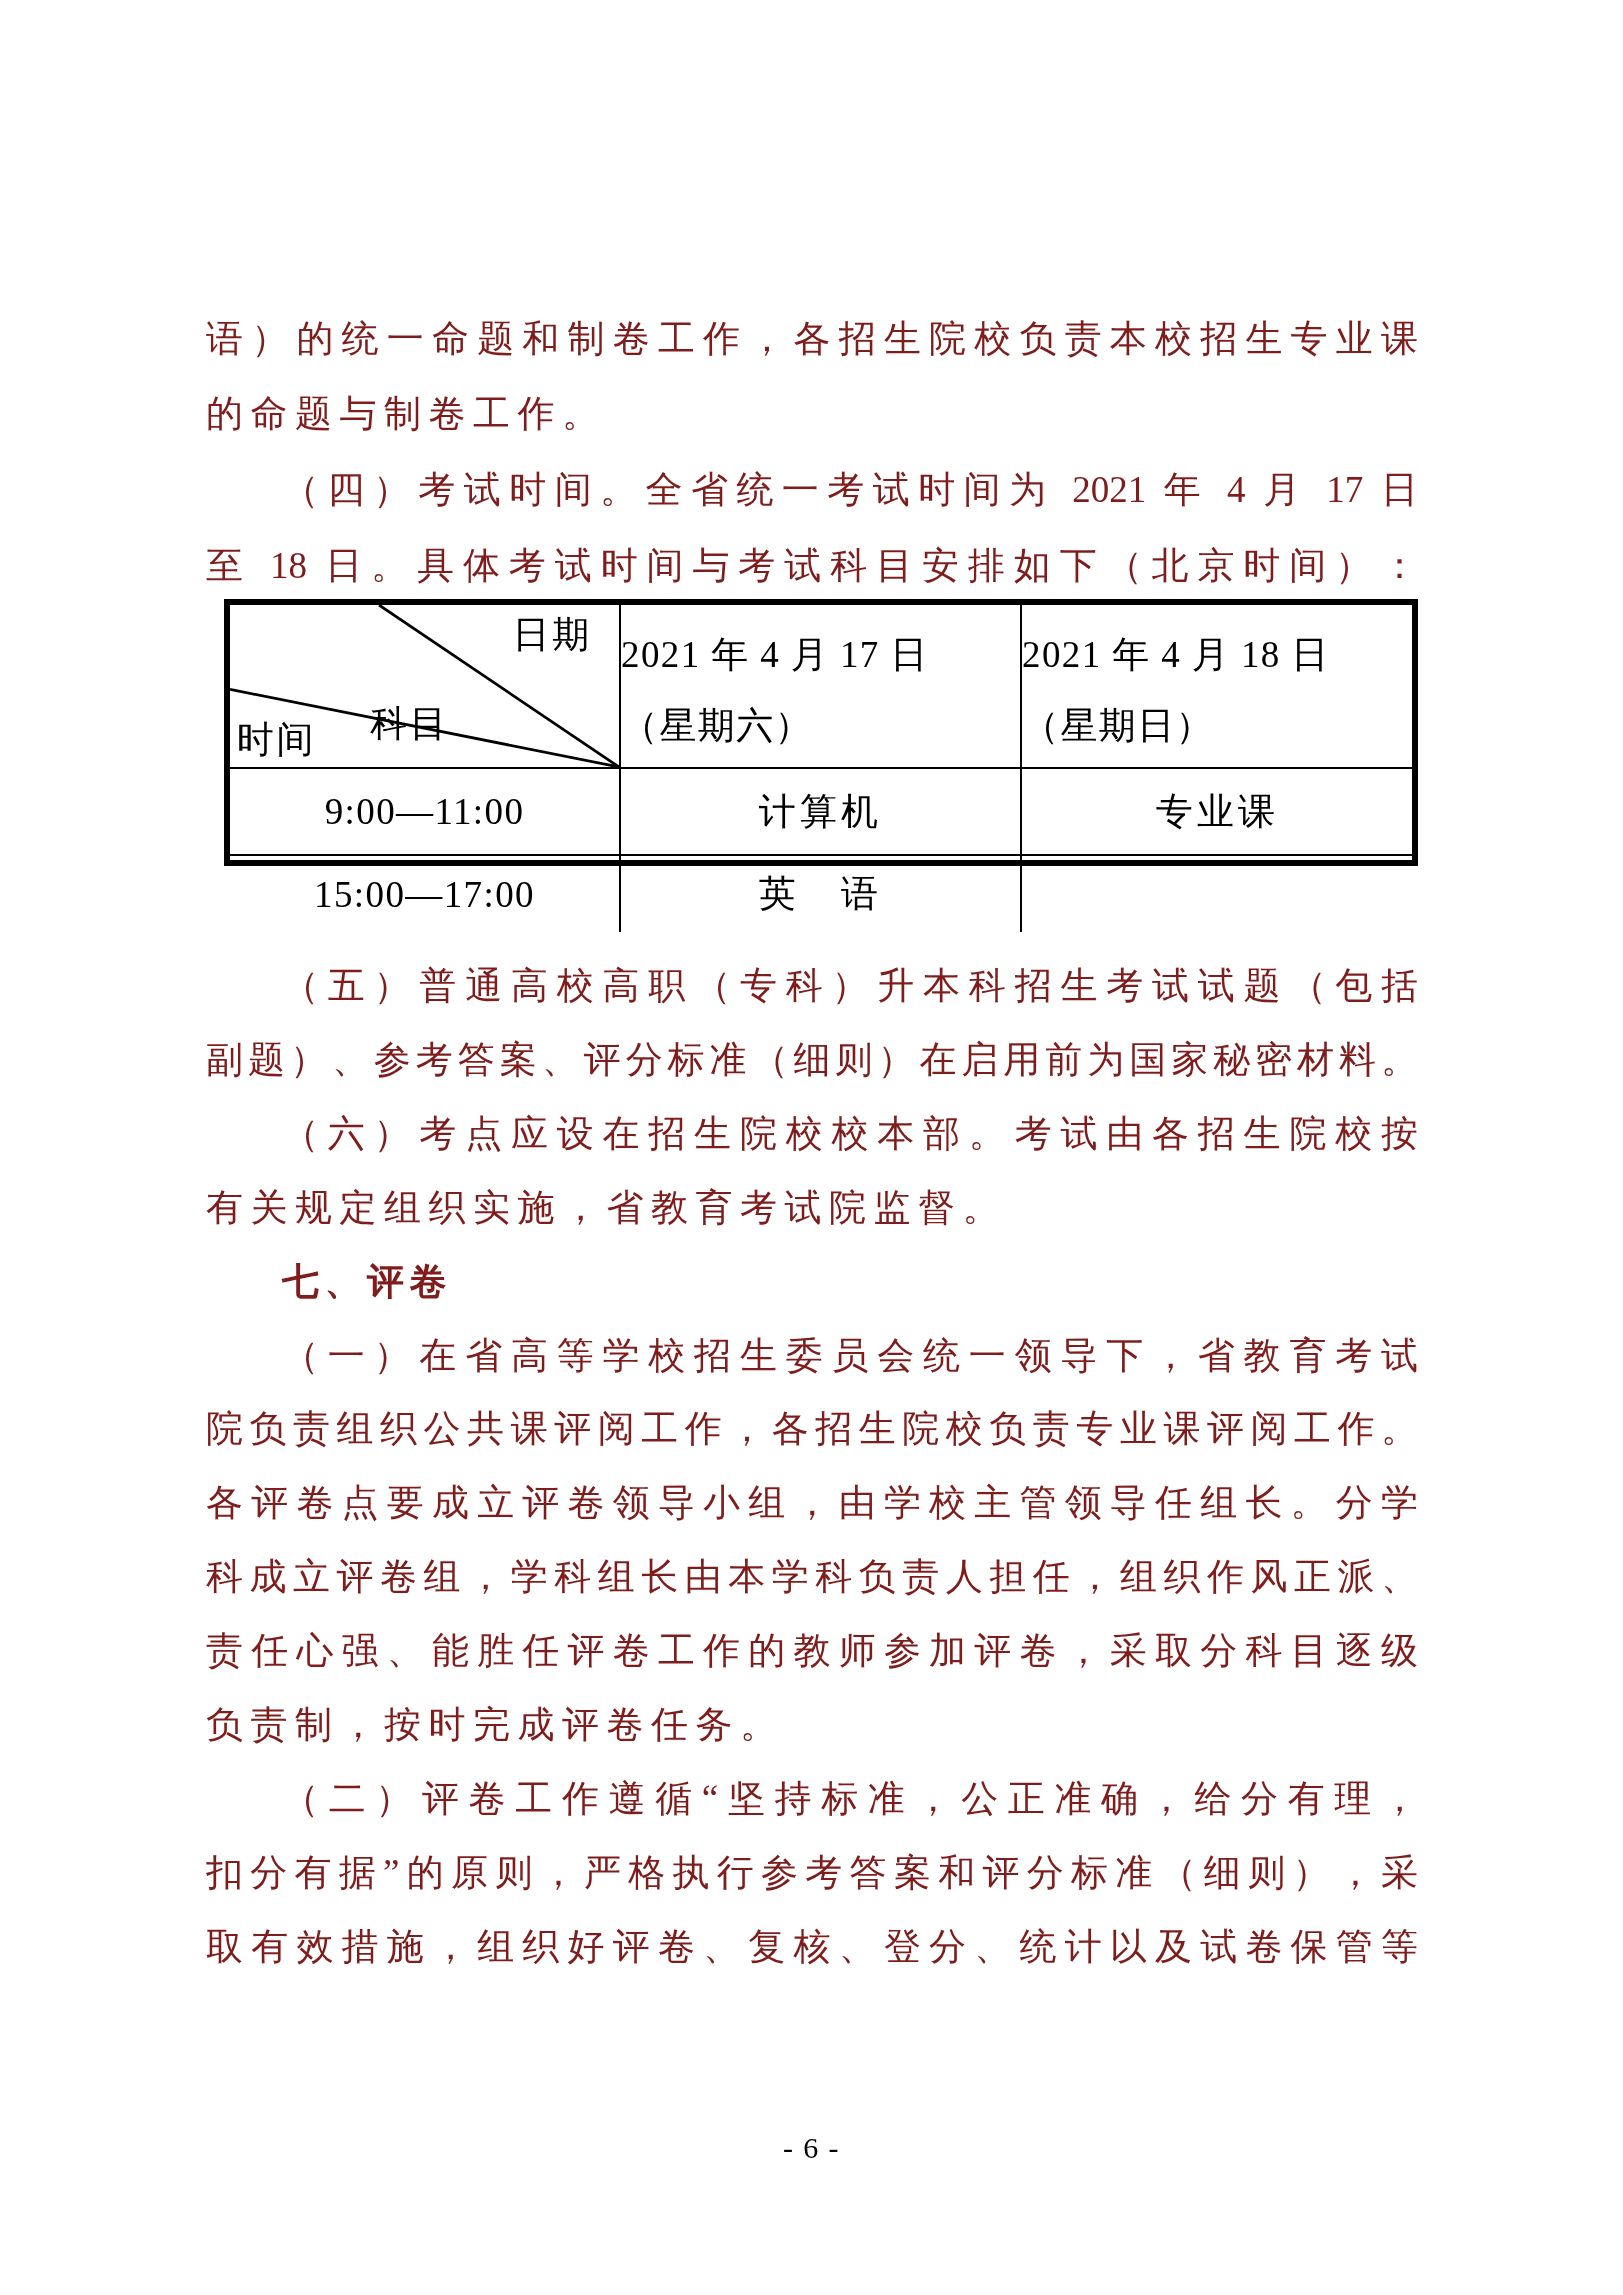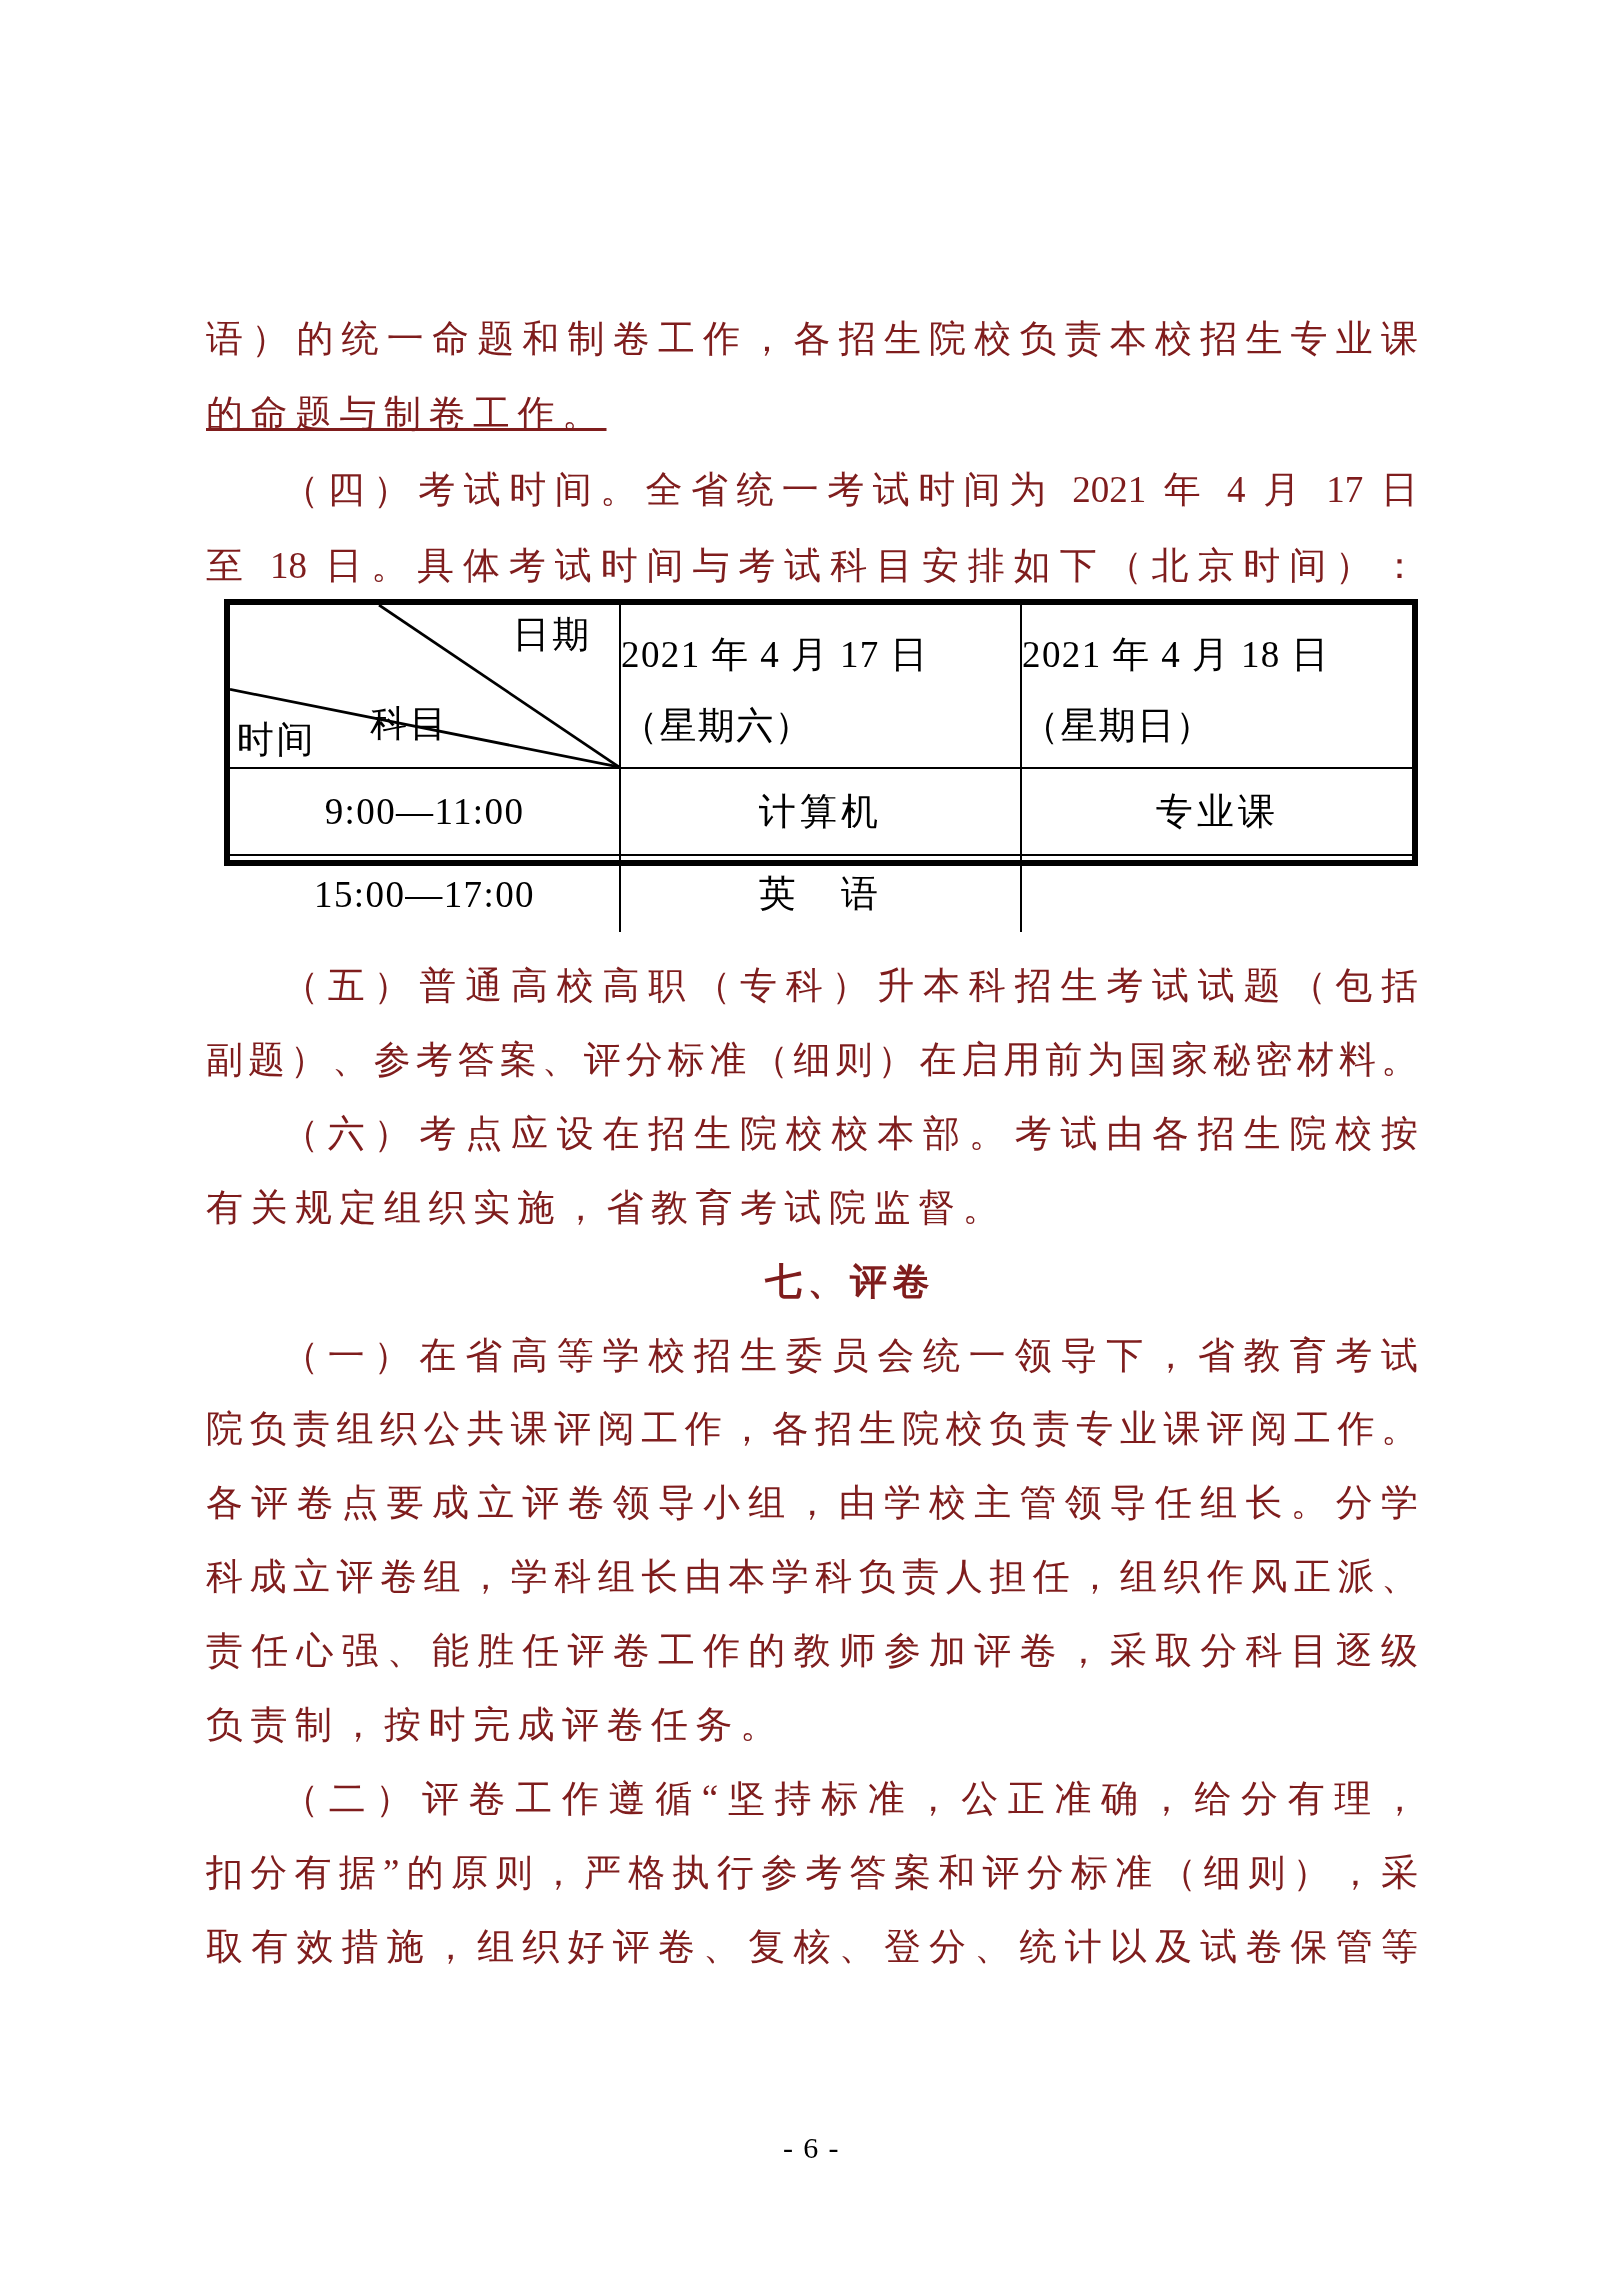--- a/index.html
+++ b/index.html
@@ -117,21 +117,21 @@
     letter-spacing: 1.4px;
   }
 </style>
 </head>
 <body>
 
 <div class="page">
 
   <div id="lines-before">
       <div class="text-line justify" style="top: 301px;">语）的统一命题和制卷工作，各招生院校负责本校招生专业课</div>
-      <div class="text-line short" style="top: 376px; text-decoration: underline;">的命题与制卷工作。</div>
+      <div class="text-line short" style="top: 376px;">的命题与制卷工作。</div>
       <div class="text-line justify indent" style="top: 452px;">（四）考试时间。全省统一考试时间为 2021 年 4 月 17 日</div>
       <div class="text-line justify" style="top: 528px;">至 18 日。具体考试时间与考试科目安排如下（北京时间）：</div>
     </div>
 
   <div class="exam-table">
 
     <div class="cell b-right b-bottom">
       <svg class="corner-svg" viewBox="0 0 569 236" preserveAspectRatio="none">
         <line x1="218" y1="0" x2="569" y2="236" stroke="#000000" stroke-width="4"></line>
         <line x1="0" y1="123" x2="569" y2="236" stroke="#000000" stroke-width="4"></line>
@@ -159,21 +159,21 @@
     <div class="cell b-right center subject-cell">英　语</div>
     <div class="cell center subject-cell"></div>
 
   </div>
 
   <div id="lines-after">
       <div class="text-line justify indent" style="top: 948px;">（五）普通高校高职（专科）升本科招生考试试题（包括</div>
       <div class="text-line justify" style="top: 1022px;">副题）、参考答案、评分标准（细则）在启用前为国家秘密材料。</div>
       <div class="text-line justify indent" style="top: 1096px;">（六）考点应设在招生院校校本部。考试由各招生院校按</div>
       <div class="text-line short" style="top: 1170px;">有关规定组织实施，省教育考试院监督。</div>
-      <div class="text-line short indent bold" style="top: 1244px; text-align: center;">七、评卷</div>
+      <div class="text-line short indent bold" style="top: 1244px;">七、评卷</div>
       <div class="text-line justify indent" style="top: 1318px;">（一）在省高等学校招生委员会统一领导下，省教育考试</div>
       <div class="text-line justify" style="top: 1391px;">院负责组织公共课评阅工作，各招生院校负责专业课评阅工作。</div>
       <div class="text-line justify" style="top: 1465px;">各评卷点要成立评卷领导小组，由学校主管领导任组长。分学</div>
       <div class="text-line justify" style="top: 1539px;">科成立评卷组，学科组长由本学科负责人担任，组织作风正派、</div>
       <div class="text-line justify" style="top: 1613px;">责任心强、能胜任评卷工作的教师参加评卷，采取分科目逐级</div>
       <div class="text-line short" style="top: 1687px;">负责制，按时完成评卷任务。</div>
       <div class="text-line justify indent" style="top: 1761px;">（二）评卷工作遵循“坚持标准，公正准确，给分有理，</div>
       <div class="text-line justify" style="top: 1835px;">扣分有据”的原则，严格执行参考答案和评分标准（细则），采</div>
       <div class="text-line justify" style="top: 1909px;">取有效措施，组织好评卷、复核、登分、统计以及试卷保管等</div>
     </div>

